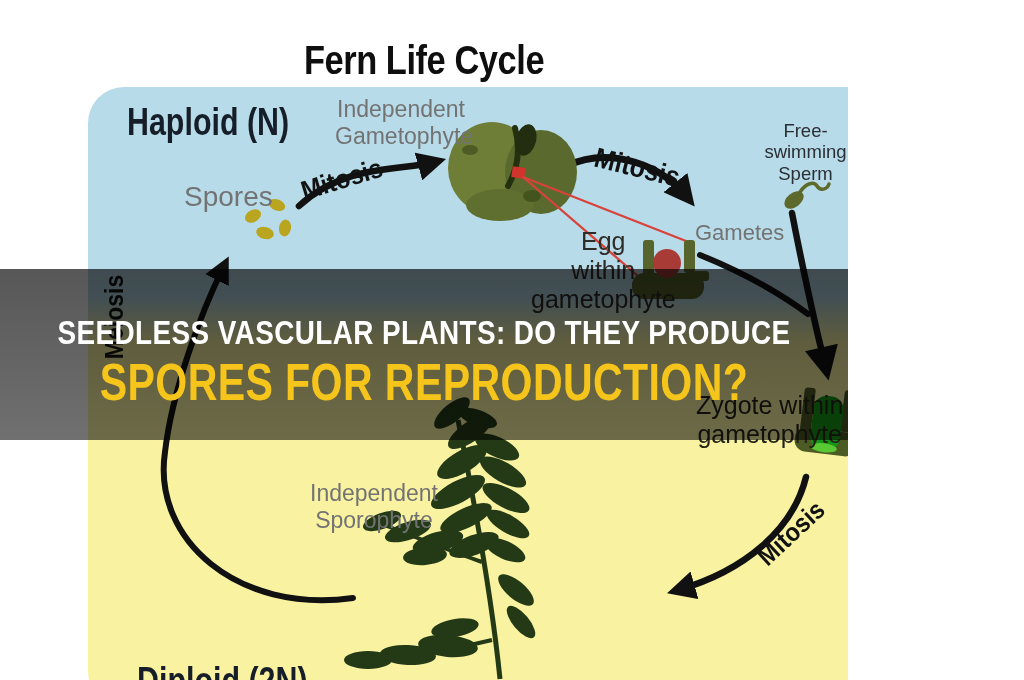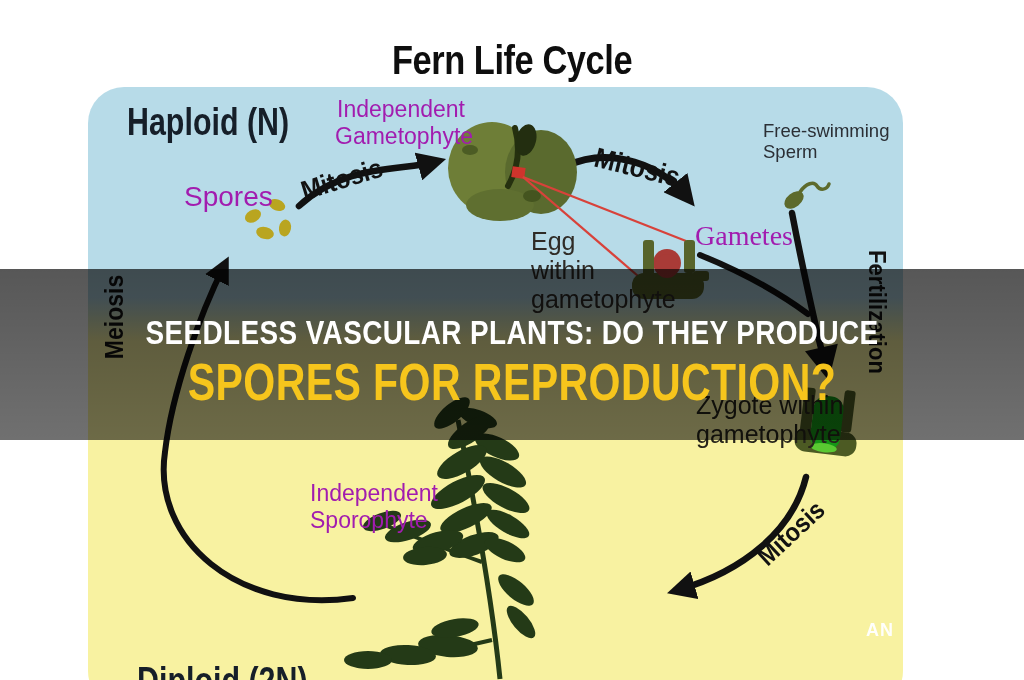--- a/index.html
+++ b/index.html
@@ -1,30 +1,30 @@
 <!DOCTYPE html>
 <html><head>
 <meta charset="utf-8">
 <style>
   html,body{margin:0;padding:0;background:#ffffff;}
   .canvas{
-    position:relative;width:1024px;height:680px;overflow:hidden;
+    position:relative;width:848px;height:680px;overflow:hidden;
     background:#ffffff;font-family:"Liberation Sans",sans-serif;
   }
   .title{
     position:absolute;left:50%;top:38px;transform:translateX(-50%) scaleX(0.86);
     font-size:40px;font-weight:700;color:#0e0e0e;white-space:nowrap;letter-spacing:-0.5px;
   }
   .panel{
     position:absolute;left:88px;top:87px;width:815px;height:620px;border-radius:36px;
     background:linear-gradient(180deg,#b7dbe8 0%,#b7dbe8 34%,#d8e6c0 37.5%,#f8f2a1 41%,#f8f2a1 100%);
   }
   .art{position:absolute;left:0;top:0;width:1024px;height:680px;pointer-events:none;}
-  .lbl{position:absolute;color:#a21caf;line-height:1.16;}
-  .pre{white-space:pre-line;}
+  .lbl{position:absolute;color:#737373;line-height:1.16;}
+  .pre{white-space:pre-line;text-align:center;}
   .nowrap{white-space:nowrap;}
   .phase{font-size:38px;font-weight:700;transform:scaleX(0.8);transform-origin:left center;color:#161f29;white-space:nowrap;}
   .node{font-size:23px;}
   .small{font-size:25px;color:#2b2f35;}
   .proc{font-weight:700;color:#121212;}
   .rot{transform-origin:center center;}
   .overlay{
     position:absolute;left:0;top:269px;width:1024px;height:171px;
     background:linear-gradient(180deg,rgba(0,0,0,0.66),rgba(0,0,0,0.56));
   }
@@ -144,21 +144,21 @@
   </svg>
 
   <div class="lbl phase" style="left:127px;top:100px;">Haploid (N)</div>
   <div class="lbl phase" style="left:137px;top:659px;">Diploid (2N)</div>
 
   <div class="lbl node pre" style="left:335px;top:96px;width:132px;text-align:center;">Independent
 Gametophyte</div>
   <div class="lbl node nowrap" style="left:184px;top:181px;font-size:28px;">Spores</div>
   <div class="lbl small pre" style="left:763px;top:120px;font-size:18.5px;">Free-swimming
 Sperm</div>
-  <div class="lbl node nowrap" style="left:695px;top:220px;font-size:28px;font-family:Liberation Serif, serif;">Gametes</div>
+  <div class="lbl node nowrap" style="left:695px;top:220px;font-size:22px;">Gametes</div>
   <div class="lbl small pre" style="left:531px;top:227px;color:#2f2b26;">Egg
 within
 gametophyte</div>
   <div class="lbl small pre" style="left:696px;top:391px;color:#26241a;">Zygote within
 gametophyte</div>
   <div class="lbl node pre" style="left:310px;top:480px;">Independent
 Sporophyte</div>
 
   <div class="lbl proc rot nowrap" style="left:114px;top:317px;font-size:25px;transform:translate(-50%,-50%) rotate(-90deg) scaleX(0.92);">Meiosis</div>
   <div class="lbl proc rot nowrap" style="left:877px;top:312px;font-size:24px;transform:translate(-50%,-50%) rotate(90deg) scaleX(0.92);">Fertilization</div>

